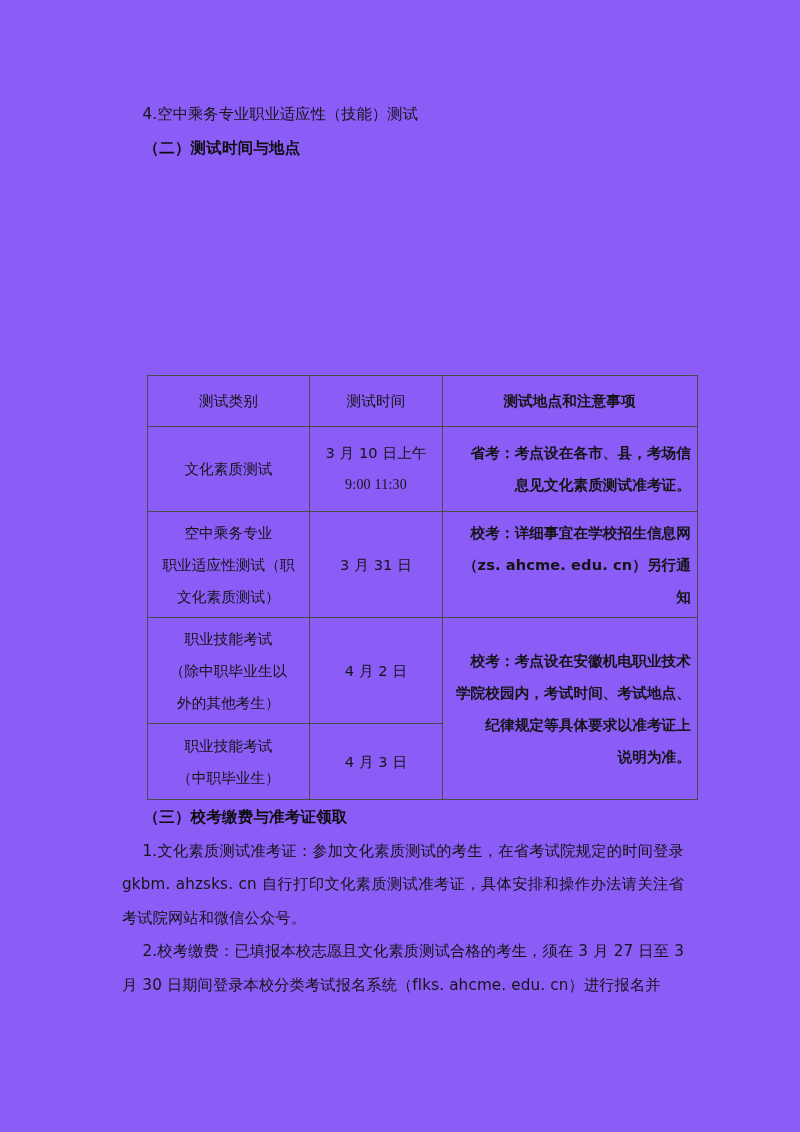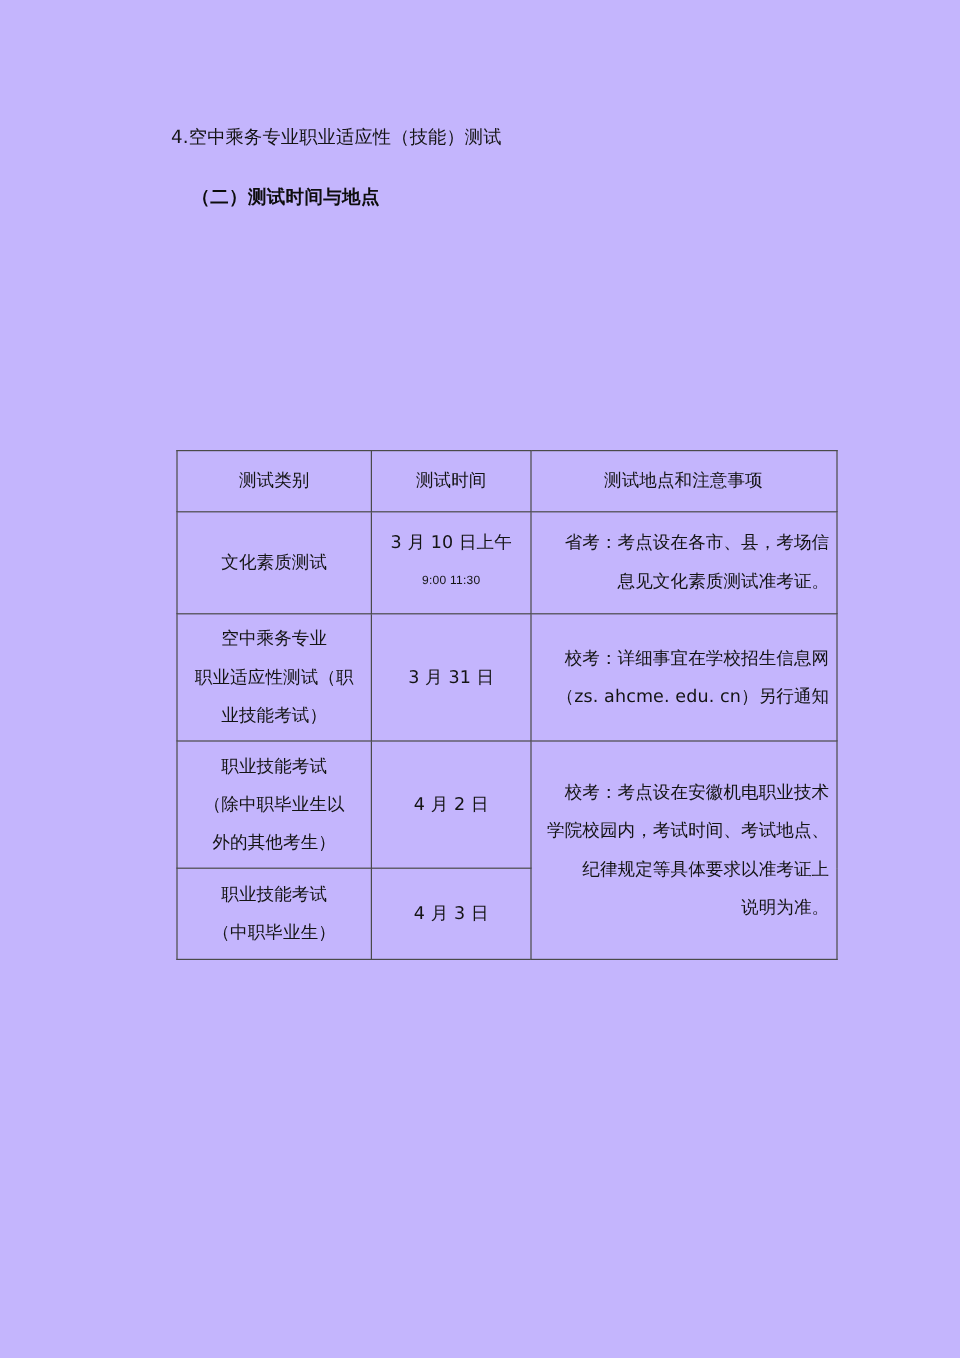--- a/index.html
+++ b/index.html
@@ -15,21 +15,21 @@
     color: #1a1a1a;
     overflow: hidden;
   }
 
   .page {
     position: absolute;
     left: 0;
     top: 0;
     width: 800px;
     height: 1132px;
-    background: #c4b5fd;
+    background: #8b5cf6;
   }
 
   .content {
     position: absolute;
     left: 122px;
     top: 98px;
     width: 562px;
   }
 
   
@@ -46,27 +46,27 @@
     text-indent: 2em;
   }
   .para.indent-1 {
     text-indent: 1.35em;
   }
   .heading {
     font-size: 15.4px;
     line-height: 33.5px;
     font-weight: bold;
     text-indent: 1.4em;
-    margin: 16px;
+    margin: 0;
     color: #0d0d0d;
     letter-spacing: 0.3px;
   }
   .lat {
-    font-family: Liberation Sans, sans-serif;
-    font-size: 10px;
+    font-family: Liberation Serif, serif;
+    font-size: 14px;
     letter-spacing: 0.2px;
   }
 
   
   .tbl-wrap {
     position: absolute;
     left: 147px;
     top: 375px;
     width: 516px;
   }
@@ -85,20 +85,21 @@
     padding: 3px 5px;
     letter-spacing: 0.1px;
   }
   table.sched td.cat  { width: 151px; }
   table.sched td.time { width: 122px; }
   table.sched td.loc  {
     width: 243px;
     text-align: left;
     padding-left: 9px;
     padding-right: 6px;
+    font-weight: bold;
   }
   table.sched tr.hdr td { height: 44px; }
   .cell-line { display: block; }
   .loc-line  { display: block; text-align: right; }
 
   .r1 td { height: 78px; }
   .r2 td { height: 99px; }
   .r3 td { height: 99px; }
   .r4 td { height: 69px; }
 </style>
@@ -137,21 +138,21 @@
           <td class="loc">
             <span class="loc-line">省考：考点设在各市、县，考场信</span>
             <span class="loc-line">息见文化素质测试准考证。</span>
           </td>
         </tr>
 
         <tr class="r2">
           <td class="cat">
             <span class="cell-line">空中乘务专业</span>
             <span class="cell-line">职业适应性测试（职</span>
-            <span class="cell-line">业技能考试）</span>
+            <span class="cell-line">文化素质测试）</span>
           </td>
           <td class="time">
             <span class="cell-line">3 月 31 日</span>
           </td>
           <td class="loc">
             <span class="loc-line">校考：详细事宜在学校招生信息网</span>
             <span class="loc-line">（zs. ahcme. edu. cn）另行通知</span>
           </td>
         </tr>
 
@@ -178,14 +179,19 @@
             <span class="cell-line">（中职毕业生）</span>
           </td>
           <td class="time">
             <span class="cell-line">4 月 3 日</span>
           </td>
         </tr>
       </tbody>
     </table>
   </div>
 
+  <div class="content" style="top:801px;">
+    <p class="heading">（三）校考缴费与准考证领取</p>
+    <p class="para indent-1">1.文化素质测试准考证：参加文化素质测试的考生，在省考试院规定的时间登录 gkbm. ahzsks. cn 自行打印文化素质测试准考证，具体安排和操作办法请关注省考试院网站和微信公众号。</p>
+    <p class="para indent-1">2.校考缴费：已填报本校志愿且文化素质测试合格的考生，须在 3 月 27 日至 3 月 30 日期间登录本校分类考试报名系统（flks. ahcme. edu. cn）进行报名并</p>
+  </div>
 
 </div>
 
 </body></html>

